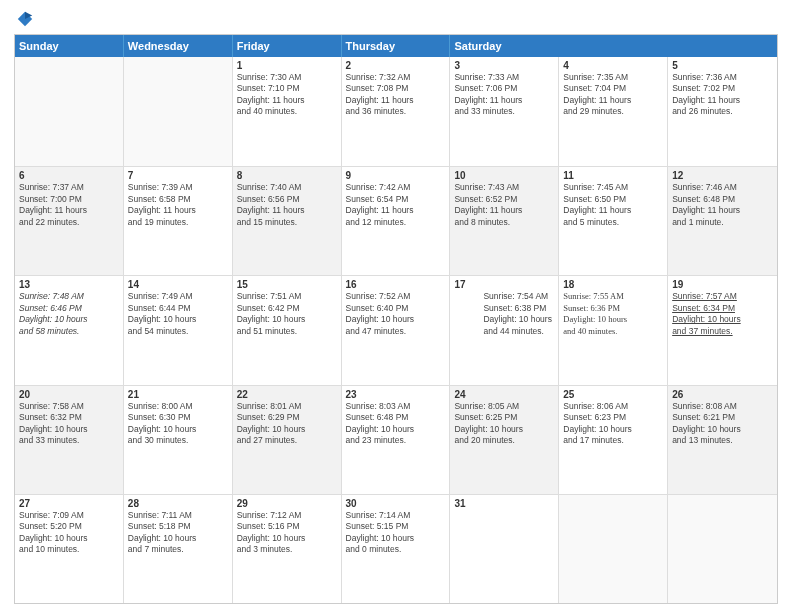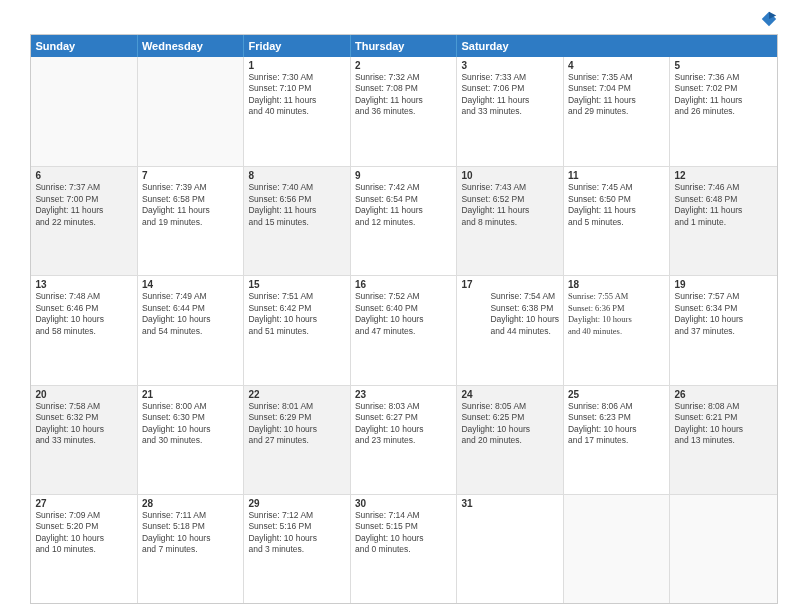--- a/index.html
+++ b/index.html
@@ -10,21 +10,20 @@
       height: 612px;
       overflow: hidden;
     }
     .page {
       width: 792px;
       height: 612px;
       background: #fff;
       display: flex;
       flex-direction: column;
       padding: 10px 14px 8px 14px;
-      align-items: flex-end;
     }
     .header {
       display: flex;
       justify-content: space-between;
       align-items: flex-start;
       margin-bottom: 6px;
     }
     .logo {
       display: flex;
       flex-direction: column;
@@ -236,21 +235,21 @@
             <span class="day-num">12</span>
             <div class="cell-text" style="white-space: pre-line;">Sunrise: 7:46 AM
 Sunset: 6:48 PM
 Daylight: 11 hours
 and 1 minute.</div>
           </div>
         </div>
         <div class="cal-row">
           <div class="cal-cell">
             <span class="day-num">13</span>
-            <div class="cell-text" style="white-space: pre-line;">Sunrise: 7:48 AM
+            <div class="cell-text" style="white-space: pre-line; font-style: italic;">Sunrise: 7:48 AM
 Sunset: 6:46 PM
 Daylight: 10 hours
 and 58 minutes.</div>
           </div>
           <div class="cal-cell">
             <span class="day-num">14</span>
             <div class="cell-text" style="white-space: pre-line;">Sunrise: 7:49 AM
 Sunset: 6:44 PM
 Daylight: 10 hours
 and 54 minutes.</div>
@@ -278,21 +277,21 @@
           </div>
           <div class="cal-cell">
             <span class="day-num">18</span>
             <div class="cell-text" style="white-space: pre-line; font-family: Liberation Serif, serif;">Sunrise: 7:55 AM
 Sunset: 6:36 PM
 Daylight: 10 hours
 and 40 minutes.</div>
           </div>
           <div class="cal-cell">
             <span class="day-num">19</span>
-            <div class="cell-text" style="white-space: pre-line;">Sunrise: 7:57 AM
+            <div class="cell-text" style="white-space: pre-line; text-decoration: underline;">Sunrise: 7:57 AM
 Sunset: 6:34 PM
 Daylight: 10 hours
 and 37 minutes.</div>
           </div>
         </div>
         <div class="cal-row">
           <div class="cal-cell shaded">
             <span class="day-num">20</span>
             <div class="cell-text" style="white-space: pre-line;">Sunrise: 7:58 AM
 Sunset: 6:32 PM
@@ -309,21 +308,21 @@
           <div class="cal-cell shaded">
             <span class="day-num">22</span>
             <div class="cell-text" style="white-space: pre-line;">Sunrise: 8:01 AM
 Sunset: 6:29 PM
 Daylight: 10 hours
 and 27 minutes.</div>
           </div>
           <div class="cal-cell">
             <span class="day-num">23</span>
             <div class="cell-text" style="white-space: pre-line;">Sunrise: 8:03 AM
-Sunset: 6:27 PM
+Sunset: 6:48 PM
 Daylight: 10 hours
 and 23 minutes.</div>
           </div>
           <div class="cal-cell shaded">
             <span class="day-num">24</span>
             <div class="cell-text" style="white-space: pre-line;">Sunrise: 8:05 AM
 Sunset: 6:25 PM
 Daylight: 10 hours
 and 20 minutes.</div>
           </div>

